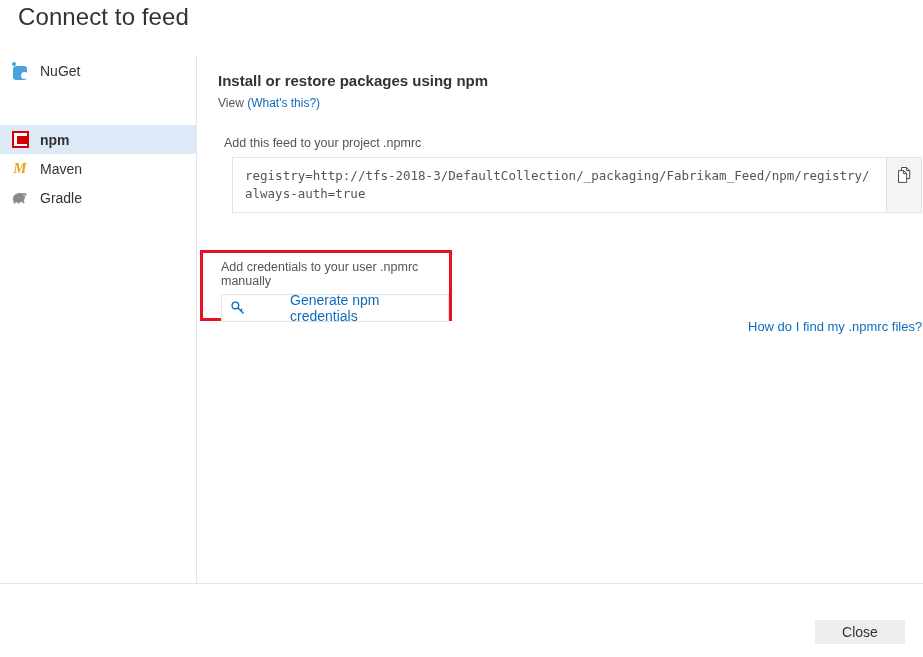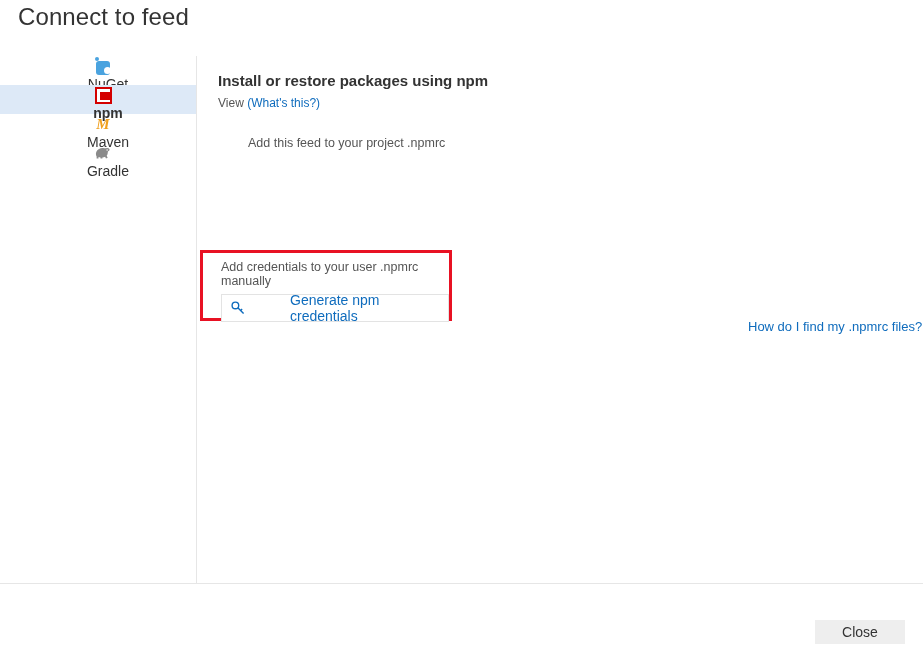--- a/index.html
+++ b/index.html
@@ -36,30 +36,30 @@
     width: 197px;
     height: 527px;
     border-right: 1px solid #e6e6e6;
     box-sizing: border-box;
   }
   .side-item {
     position: relative;
     height: 29px;
     display: flex;
     align-items: center;
-    padding-left: 20px;
+    padding-left: 10px;
     box-sizing: border-box;
     cursor: pointer;
     font-size: 14px;
     color: #333333;
-    flex-direction: column;
   }
   .side-item.selected {
     background: #dde9f7;
     font-weight: bold;
+    margin-top: 40px;
   }
   .side-icon {
     width: 20px;
     height: 20px;
     margin-right: 10px;
     flex: 0 0 20px;
     display: flex;
     align-items: center;
     justify-content: center;
   }
@@ -160,21 +160,21 @@
     width: 11px; height: 11px;
     border-right: 1.4px solid #666;
     border-bottom: 1.4px solid #666;
     transform: rotate(45deg) translate(-2px,-2px);
     flex: 0 0 auto;
   }
 
   .field-label {
     font-size: 12.5px;
     color: #555555;
-    margin: 24px 0 7px 30px;
+    margin: 24px 0 7px 6px;
   }
 
   .code-row {
     display: flex;
     align-items: stretch;
     border: 1px solid #e3e3e3;
     background: #ffffff;
     width: 690px;
     box-sizing: border-box;
     margin-left: 14px;
@@ -309,20 +309,33 @@
 
 <div class="content">
 
   <div class="section-heading">Install or restore packages using npm</div>
 
   <div class="view-line"><span>View </span><span class="lnk">(What's this?)</span></div>
 
 
   <div class="field-label">Add this feed to your project .npmrc</div>
 
+  <div class="code-row">
+    <div class="code-box"><span>registry=http://tfs-2018-3/DefaultCollection/_packaging/Fabrikam_Feed/npm/registry/</span><br><span>always-auth=true</span></div>
+    <div class="copy-btn">
+      <span>
+        <svg width="15" height="16" viewBox="0 0 15 16">
+          <path d="M4.5 0.5 h5.2 l3.0 3.0 v8.0 h-8.2 z" fill="#ffffff" stroke="#4a4a4a" stroke-width="1"></path>
+          <path d="M9.6 0.7 v2.9 h2.9" fill="none" stroke="#4a4a4a" stroke-width="1"></path>
+          <path d="M1.5 3.6 h5.2 l3.0 3.0 v8.8 h-8.2 z" fill="#ffffff" stroke="#4a4a4a" stroke-width="1"></path>
+          <path d="M6.6 3.8 v2.9 h2.9" fill="none" stroke="#4a4a4a" stroke-width="1"></path>
+        </svg>
+      </span>
+    </div>
+  </div>
 </div>
 
 <div class="redbox">
   <div class="cred-label">Add credentials to your user .npmrc manually</div>
   <div class="cred-btn">
     <span class="key-icon">
       <svg width="14" height="14" viewBox="0 0 14 14">
         <circle cx="4.4" cy="4.4" r="3.3" fill="none" stroke="#0f6cbd" stroke-width="1.4"></circle>
         <path d="M6.8 6.8 L12.6 12.6" stroke="#0f6cbd" stroke-width="1.4" fill="none"></path>
         <path d="M9.6 9.6 L11.1 8.1" stroke="#0f6cbd" stroke-width="1.4" fill="none"></path>

